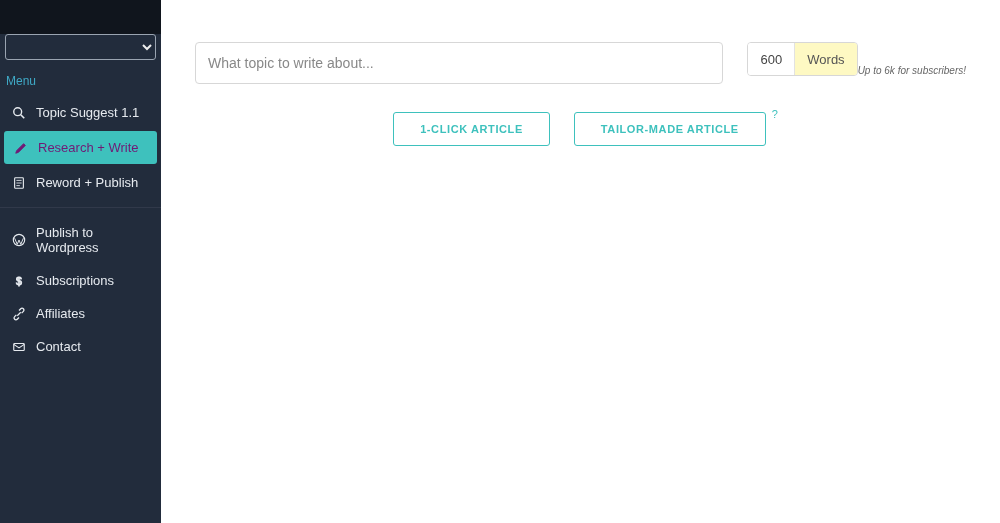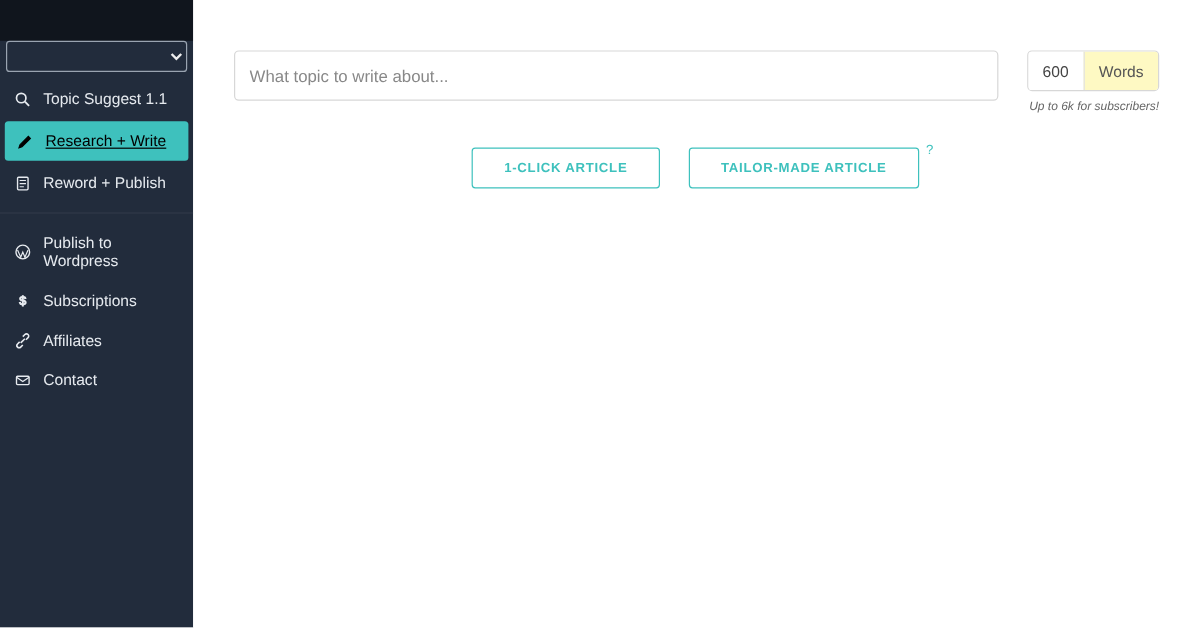--- a/index.html
+++ b/index.html
@@ -54,25 +54,24 @@
     display: flex;
     align-items: center;
     gap: 10px;
     padding: 9px 12px;
     font-size: 13px;
     color: #e6eaef;
     cursor: pointer;
   }
   .menu li.active {
     background: #3ec1bd;
-    color: #000000;
+    color: #701a75;
     border-radius: 3px;
     margin: 2px 4px;
     padding: 9px 10px;
-    text-decoration: underline;
   }
   .menu hr {
     border: none;
     border-top: 1px solid #31394a;
     margin: 8px 0;
   }
   .menu .icon { width: 14px; height: 14px; flex: 0 0 14px; }
   .menu .icon svg { width: 14px; height: 14px; fill: currentColor; stroke: currentColor; }
 
   
@@ -128,21 +127,21 @@
     flex: 1;
     height: 42px;
     border: 1px solid #d7d7d7;
     border-radius: 4px;
     padding: 0 12px;
     font-size: 14px;
     color: #333;
   }
   .topic-input::placeholder { color: #888; }
 
-  .words-wrap { display:flex; flex-direction:column; align-items:flex-end; }
+  .words-wrap { display:flex; align-items:flex-end; }
   .words-group {
     display: flex;
     border: 1px solid #d7d7d7;
     border-radius: 4px;
     overflow: hidden;
     height: 34px;
   }
   .words-input {
     width: 46px;
     border: none;
@@ -194,20 +193,21 @@
   }
 </style>
 </head>
 <body>
 
 <aside class="sidebar">
   <div class="sidebar-logo">&nbsp;</div>
 
   <select class="project-select"></select>
 
+  <div class="section-label">Menu</div>
 
   <ul class="menu">
     <li>
       <span class="icon">
         <svg viewBox="0 0 16 16">
             <circle cx="6.5" cy="6.5" r="4.5" fill="none" stroke="currentColor" stroke-width="1.6"></circle>
             <line x1="10" y1="10" x2="14" y2="14" stroke="currentColor" stroke-width="1.8"></line>
           </svg>
       </span>
       <span>Topic Suggest 1.1</span>

